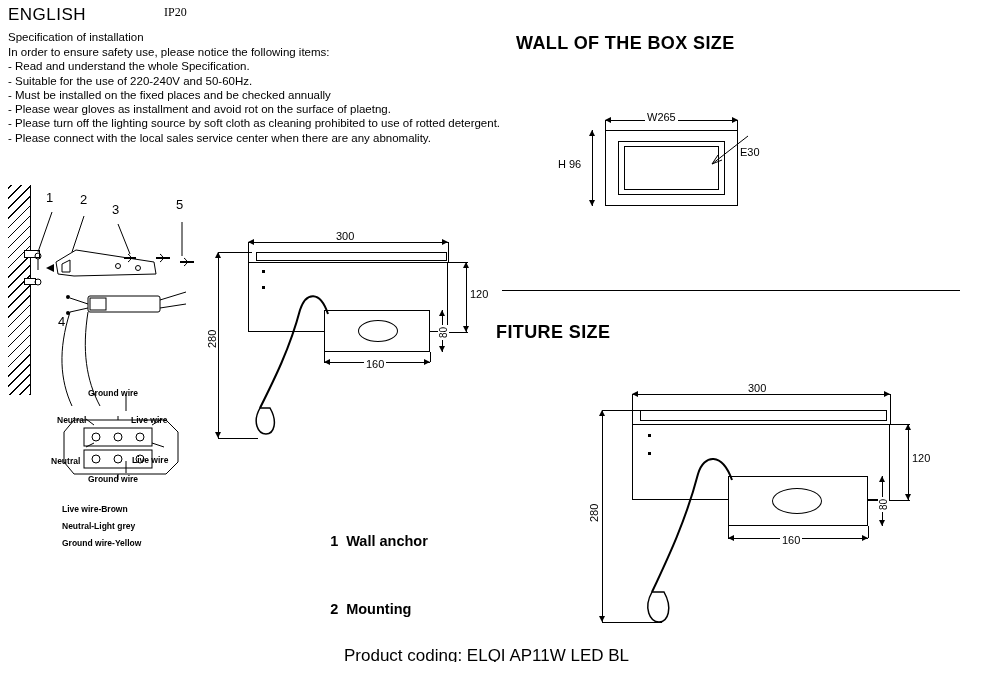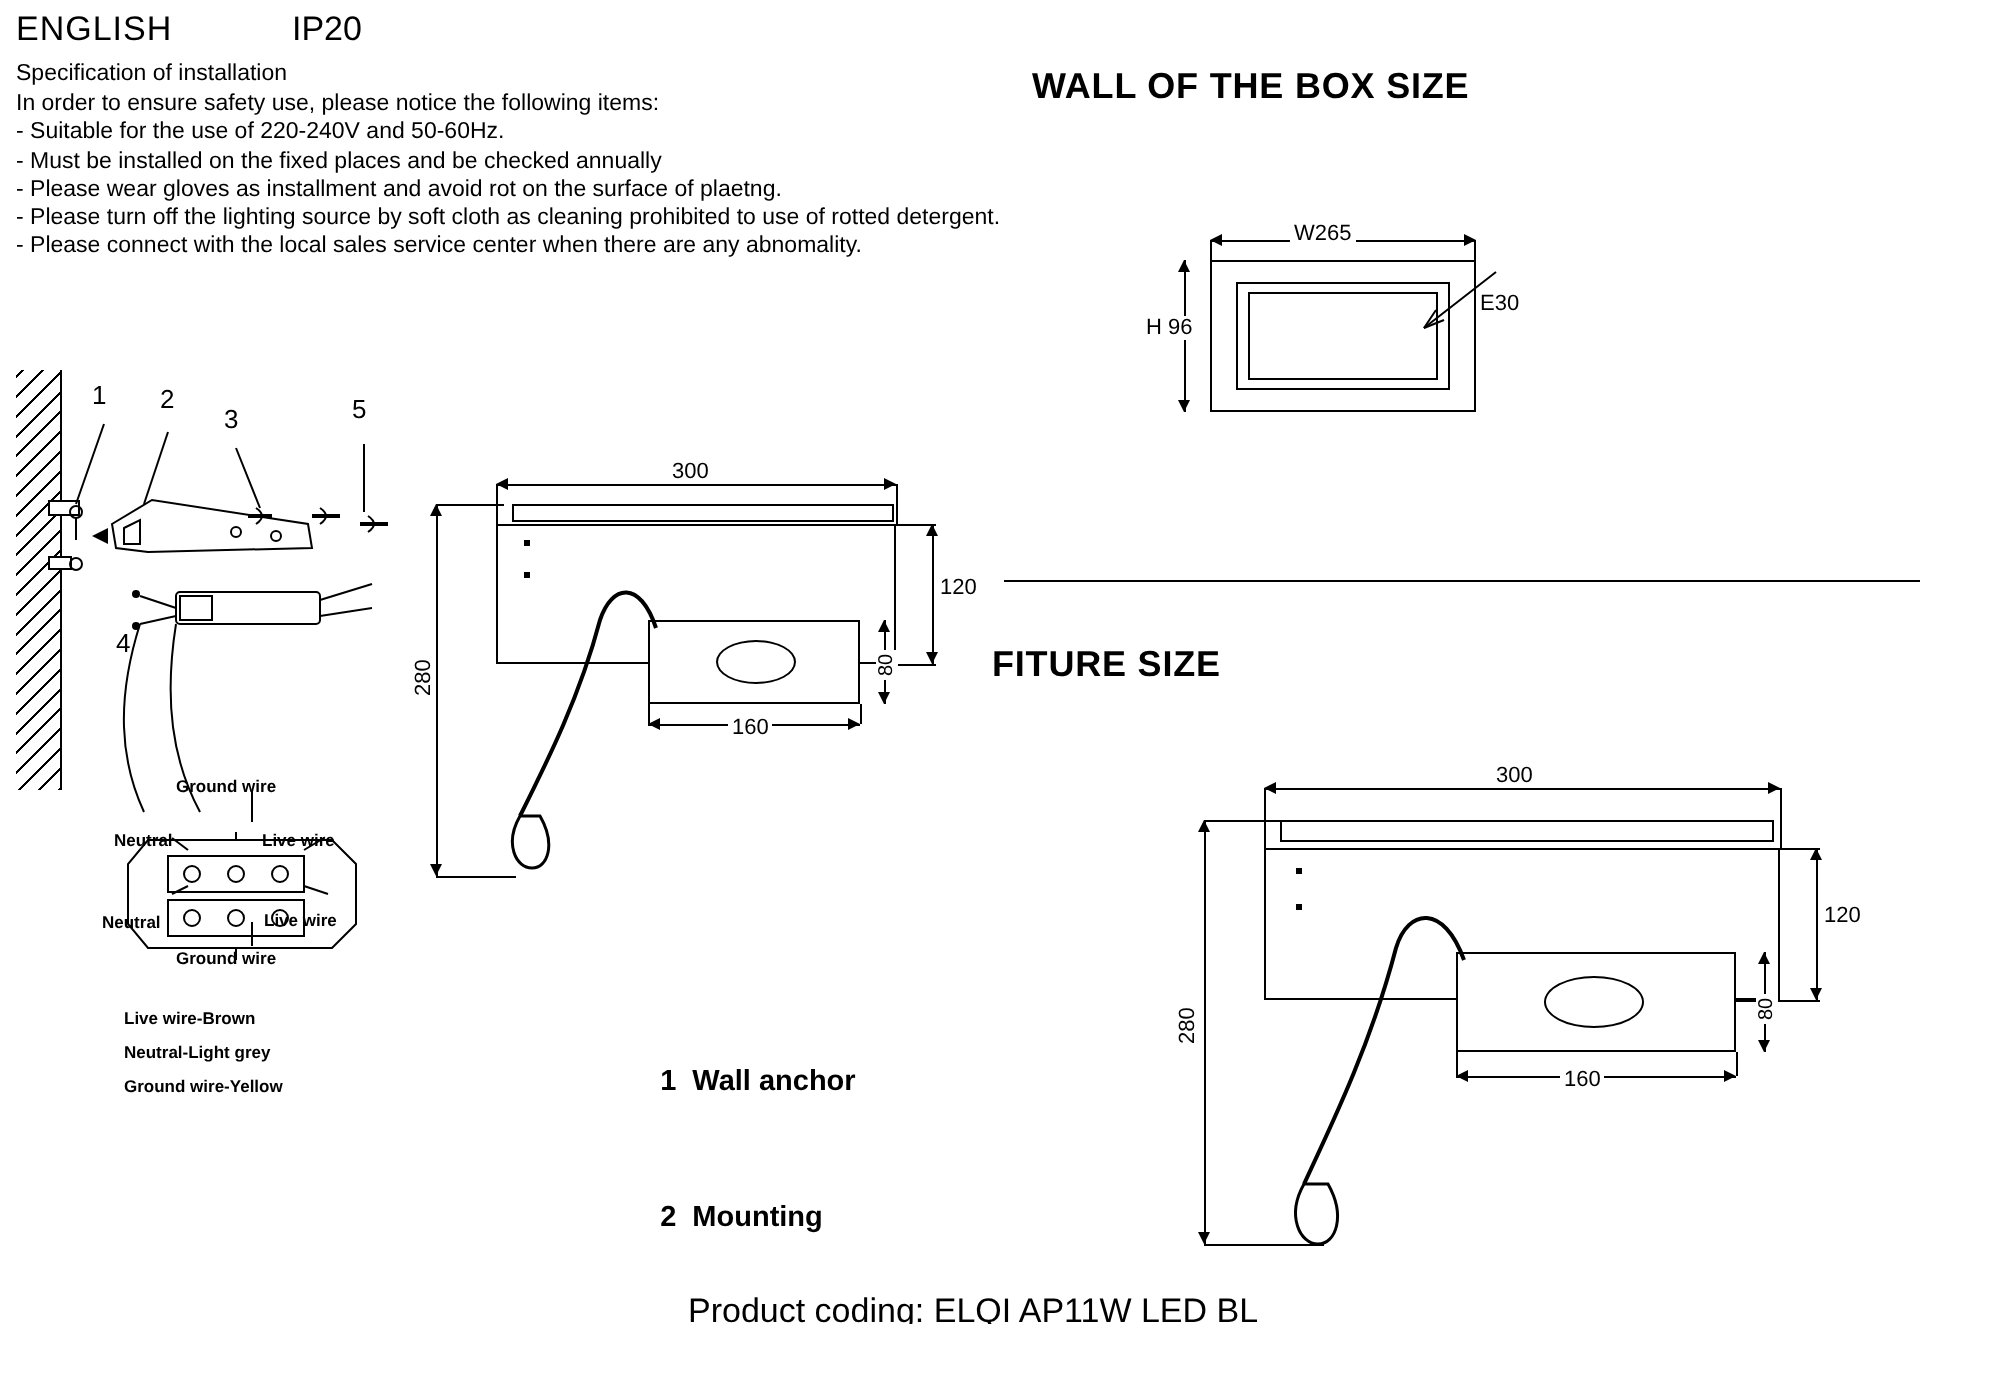--- a/index.html
+++ b/index.html
@@ -19,22 +19,23 @@
   .abs { position: absolute; }
   .t { white-space: pre; }
 
   
   #lang {
     left: 8px; top: 5px;
     font-size: 17px;
     letter-spacing: 0.5px;
   }
   #ip {
-    left: 146px; top: 5px;
-    font-size: 17px;
+    left: 164px; top: 5px;
+    font-size: 12px;
+    font-family: Liberation Serif, serif;
   }
   #spec-title {
     left: 8px; top: 31px;
     font-size: 11.5px;
   }
   #spec-list {
     left: 8px; top: 45px;
     font-size: 11.5px;
     line-height: 14.3px;
   }
@@ -131,20 +132,21 @@
 </head>
 <body>
 
 <div id="page">
 
   <div class="abs t" id="lang">ENGLISH</div>
   <div class="abs t" id="ip">IP20</div>
   <div class="abs t" id="spec-title">Specification of installation</div>
   <div class="abs" id="spec-list">
     <div>In order to ensure safety use, please notice the following items:</div>
+    <div>- Read and understand the whole Specification.</div>
     <div>- Suitable for the use of 220-240V and 50-60Hz.</div>
     <div>- Must be installed on the fixed places and be checked annually</div>
     <div>- Please wear gloves as installment and avoid rot on the surface of plaetng.</div>
     <div>- Please turn off the lighting source by soft cloth as cleaning prohibited to use of rotted detergent.</div>
     <div>- Please connect with the local sales service center when there are any abnomality.</div>
   </div>
 
   <div class="abs section-head" id="wall-box-head">WALL OF THE BOX SIZE</div>
   <div class="abs section-head" id="fiture-head">FITURE SIZE</div>
   <div class="abs" id="divider"></div>
@@ -159,21 +161,21 @@
     <div class="ln hln" style="left:5px; top:12px; width:133px;"></div>
     <div class="arr-l" style="left:5px; top:9px;"></div>
     <div class="arr-r" style="left:132px; top:9px;"></div>
     <div class="ln vln" style="left:5px; top:12px; height:12px;"></div>
     <div class="ln vln" style="left:137px; top:12px; height:12px;"></div>
     <div class="dim-txt" style="left:45px; top:3px;">W265</div>
 
     <div class="ln vln" style="left:-8px; top:22px; height:76px;"></div>
     <div class="arr-u" style="left:-11px; top:22px;"></div>
     <div class="arr-d" style="left:-11px; top:92px;"></div>
-    <div class="dim-txt" style="left:-44px; top:50px;margin-left:15px;">H 96</div>
+    <div class="dim-txt" style="left:-44px; top:50px;">H 96</div>
 
     <svg style="left:110px; top:18px;" width="60" height="50">
       <line x1="2" y1="38" x2="38" y2="10" stroke="#000" stroke-width="1"></line>
       <line x1="2" y1="38" x2="12" y2="34" stroke="#000" stroke-width="1"></line>
       <line x1="2" y1="38" x2="8" y2="29" stroke="#000" stroke-width="1"></line>
     </svg>
     <div class="dim-txt" style="left:138px; top:38px;">E30</div>
   </div>
 
   <div class="abs" id="wall"></div>

